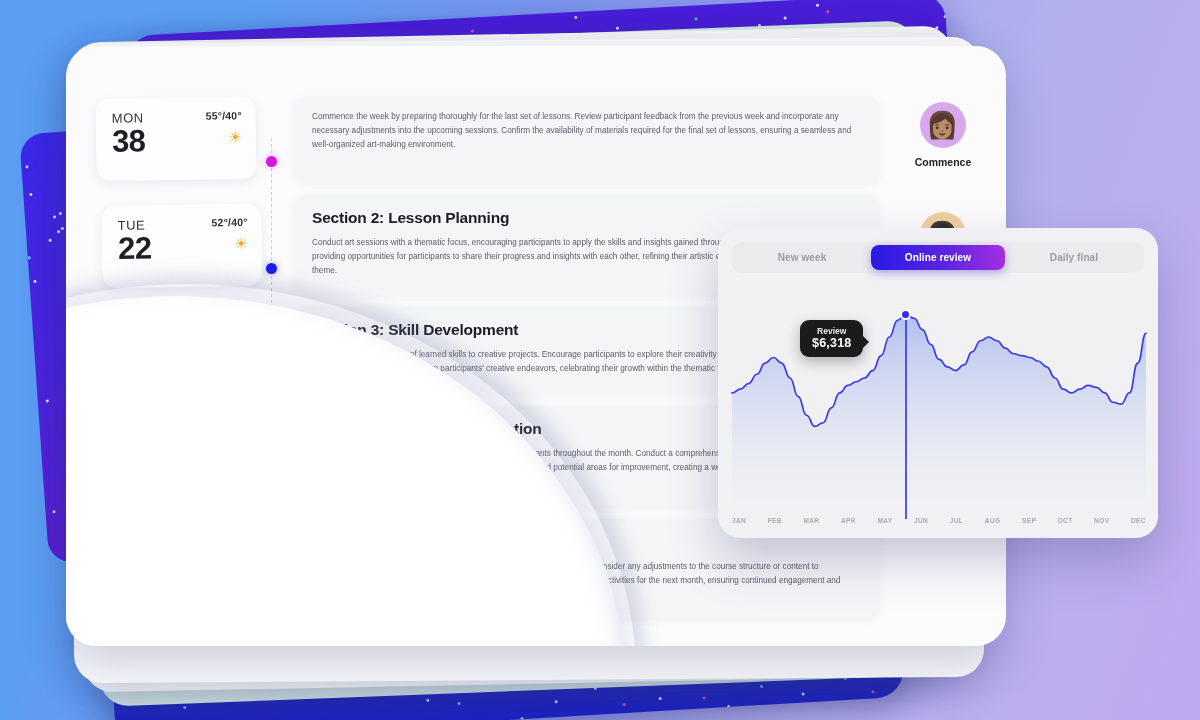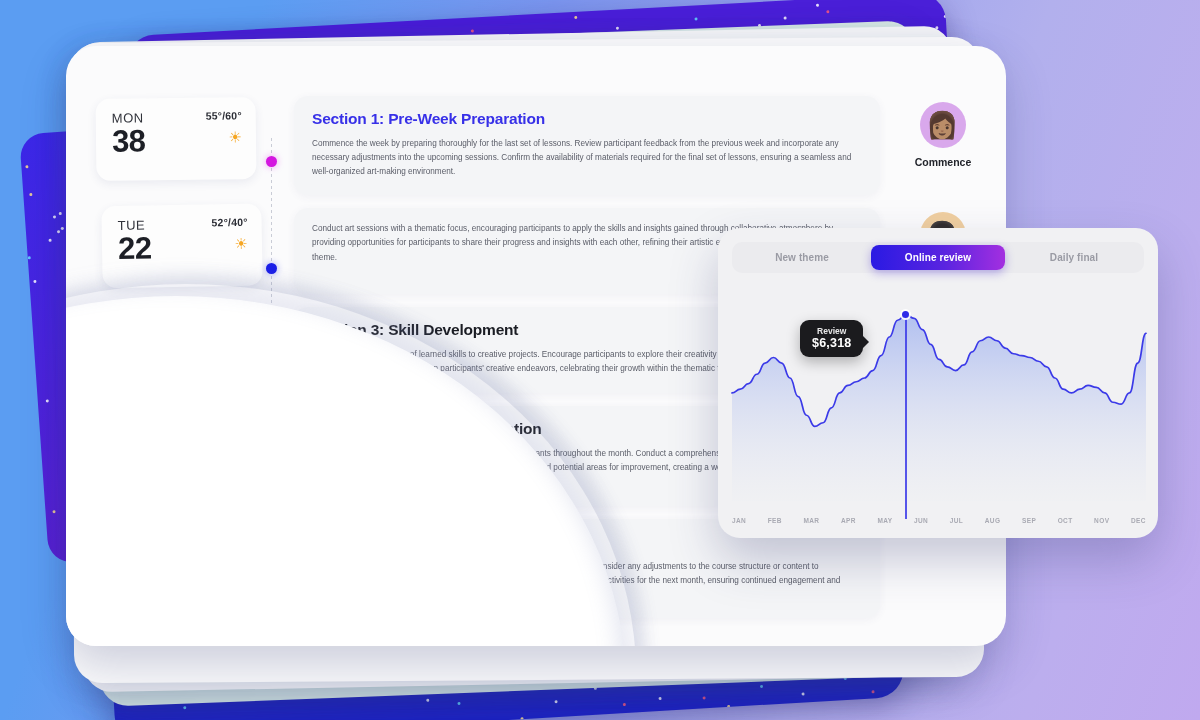--- a/index.html
+++ b/index.html
@@ -550,21 +550,21 @@
       <div></div>
   </div>
 
   <div class="days" id="days-host">
       <div class="day-card tilt1">
         <div>
           <div class="dow">MON</div>
           <div class="dnum">38</div>
         </div>
         <div>
-          <div class="temps">55°/60°</div>
+          <div class="temps">55°/40°</div>
           <div class="wx sun">☀</div>
         </div>
       </div>
       <div class="day-card tilt2">
         <div>
           <div class="dow">TUE</div>
           <div class="dnum">22</div>
         </div>
         <div>
           <div class="temps">52°/40°</div>
@@ -609,24 +609,24 @@
         <div class="tl-dot" style="top: 30px; background: rgb(212, 23, 224); box-shadow: rgba(212, 23, 224, 0.4) 0px 0px 7px;"></div>
         <div class="tl-dot" style="top: 137px; background: rgb(27, 30, 232); box-shadow: rgba(27, 30, 232, 0.4) 0px 0px 7px;"></div>
         <div class="tl-dot" style="top: 244px; background: rgb(224, 96, 63); box-shadow: rgba(224, 96, 63, 0.4) 0px 0px 7px;"></div>
         <div class="tl-dot" style="top: 351px; background: rgb(27, 176, 74); box-shadow: rgba(27, 176, 74, 0.4) 0px 0px 7px;"></div>
         <div class="tl-dot" style="top: 458px; background: rgb(232, 85, 63); box-shadow: rgba(232, 85, 63, 0.4) 0px 0px 7px;"></div>
       </div>
   </div>
 
   <div class="sections" id="sections-host">
       <div class="section card accent">
-        <h3>Section 1: Pre-Week Preparation</h3>
         <p>Commence the week by preparing thoroughly for the last set of lessons. Review participant feedback from the previous week and incorporate any necessary adjustments into the upcoming sessions. Confirm the availability of materials required for the final set of lessons, ensuring a seamless and well-organized art-making environment.</p>
       </div>
       <div class="section card">
+        <h3>Section 2: Lesson Planning</h3>
         <p>Conduct art sessions with a thematic focus, encouraging participants to apply the skills and insights gained through collaborative atmosphere by providing opportunities for participants to share their progress and insights with each other, refining their artistic expressions within the chosen theme.</p>
       </div>
       <div class="section card">
         <h3>Section 3: Skill Development</h3>
         <p>Emphasize the application of learned skills to creative projects. Encourage participants to explore their creativity through various artistic techniques. Provide individualized feedback on participants' creative endeavors, celebrating their growth within the thematic framework.</p>
       </div>
       <div class="section card">
         <h3>Section 4: Materials Preparation</h3>
         <p>Dedicate this day to evaluating the overall progress of participants throughout the month. Conduct a comprehensive review of individual growth, skills development, and participation. Identify areas of achievement and potential areas for improvement, creating a well-rounded understanding of each participant's artistic journey.</p>
       </div>
@@ -656,21 +656,21 @@
         <div class="av-name">Kaylynn</div>
       </div>
     </div>
 
   <div class="curl-shadow"></div>
   <div class="curl"></div>
 </div>
 
 <div class="chart-card">
   <div class="tabs" id="tabs-host">
-      <div class="tab">New theme</div>
+      <div class="tab">New week</div>
       <div class="tab active">Online review</div>
       <div class="tab">Daily final</div>
     </div>
 
   <div class="plot">
     <svg id="chart-svg" width="440" height="252" viewBox="0 0 440 252" preserveAspectRatio="none">
       <defs>
         <linearGradient id="areaFill" x1="0" y1="0" x2="0" y2="1">
           <stop offset="0%" stop-color="#aebdf0" stop-opacity="0.95"></stop>
           <stop offset="100%" stop-color="#eceef3" stop-opacity="0.25"></stop>

